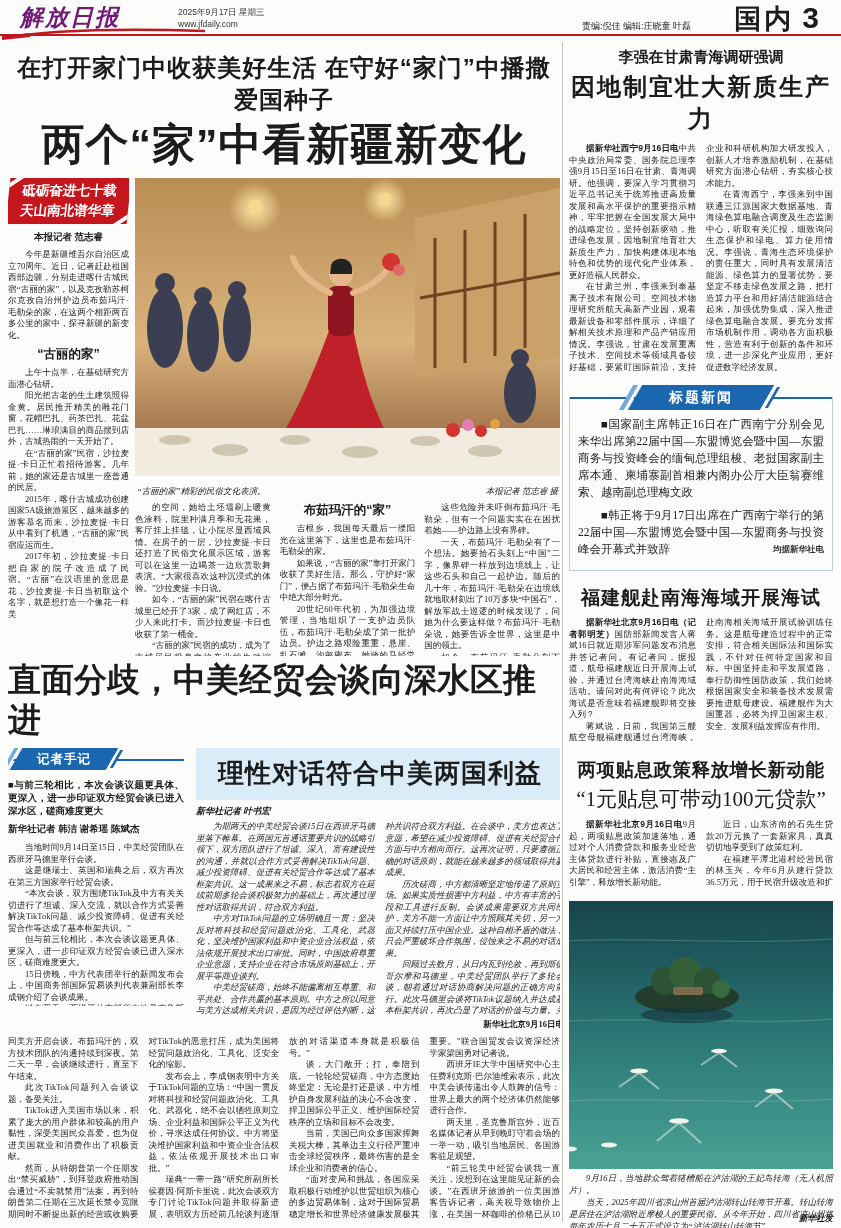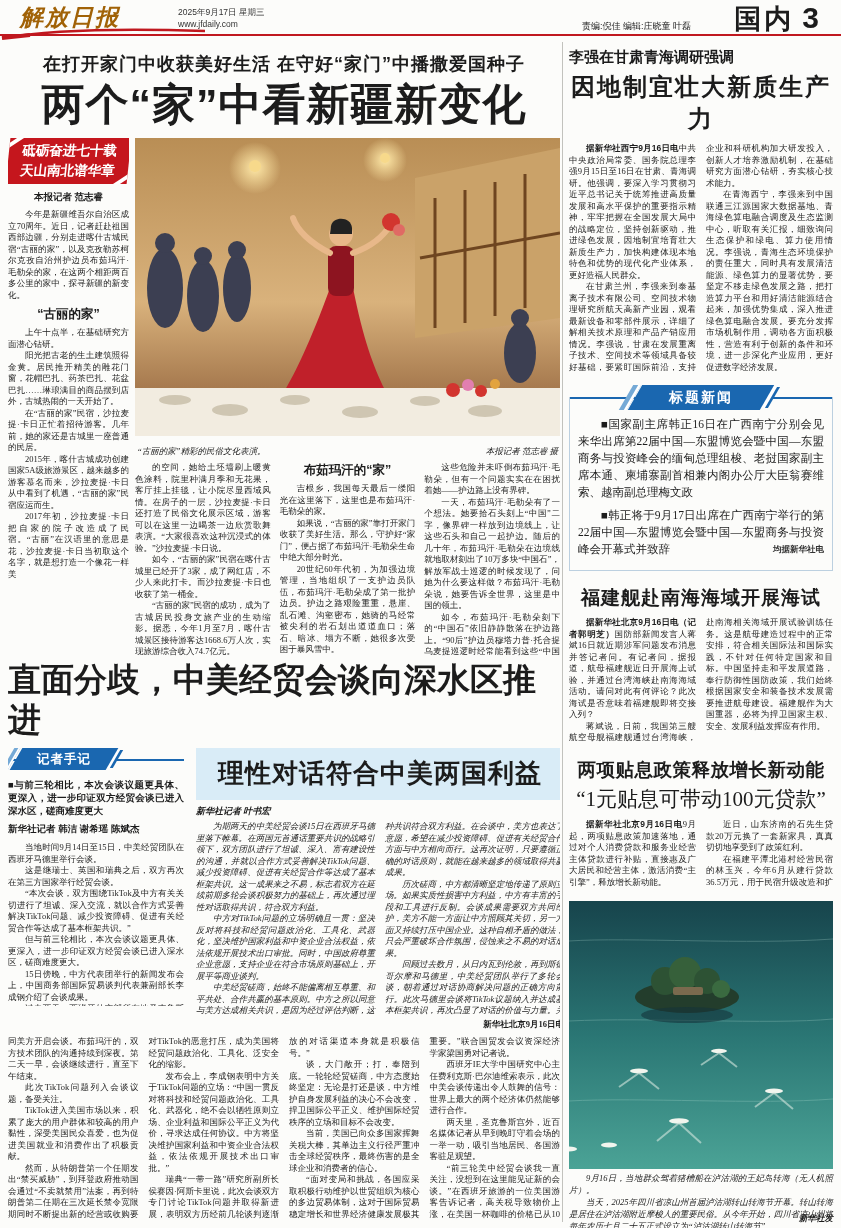--- a/index.html
+++ b/index.html
@@ -1,20 +1,20 @@
 <!DOCTYPE html>
 <html><head>
 <meta charset="utf-8">
 <style>
   html,body{margin:0;padding:0;background:#d8d8d4;}
   .page{position:relative;width:841px;height:1228px;margin:0 auto;background:#fcfcfa;
         font-family:"Liberation Serif","DejaVu Serif",serif;color:#1c1c1c;overflow:hidden;}
   
   .masthead{position:absolute;top:0;left:0;width:841px;height:36px;}
-  .logo{position:absolute;left:20px;top:2px;width:150px;height:30px;color:#a16207;
+  .logo{position:absolute;left:20px;top:2px;width:150px;height:30px;color:#701a75;
         font-weight:bold;font-style:italic;font-size:23px;letter-spacing:2px;
         font-family:"Liberation Serif",serif;}
   .logo-swoosh{position:absolute;left:0px;top:26px;width:210px;height:14px;}
   .mast-date{position:absolute;left:178px;top:6px;font-size:8.5px;line-height:12px;color:#333;
              font-family:"Liberation Sans",sans-serif;}
   .mast-edit{position:absolute;right:150px;top:20px;font-size:9px;color:#222;
              font-family:"Liberation Sans",sans-serif;}
   .mast-sec{position:absolute;right:22px;top:1px;font-size:27px;font-weight:900;
             font-family:"Liberation Sans",sans-serif;letter-spacing:3px;}
   .mast-page{font-size:30px;font-weight:bold;margin-left:8px;letter-spacing:0;}
@@ -30,21 +30,21 @@
   .bannerwrap{position:relative;height:26px;}
   .bannerline{position:absolute;left:0;right:0;top:12px;height:2px;background:#1a67b0;}
   .banner{position:relative;margin:0 auto;width:132px;height:25px;background:#1a67b0;
           transform:skewX(-30deg);box-shadow:6px 0 0 -2px #fff,9px 0 0 -2px #1a67b0;}
   .banner::before{content:'';position:absolute;left:-9px;top:0;width:5px;height:25px;background:#74a9d6;border-right:3px solid #fff;}
   .banner .bt{display:block;transform:skewX(30deg);color:#fff;text-align:center;
           line-height:25px;font-weight:bold;font-size:14px;letter-spacing:2px;}
   
   .sec-xj{position:absolute;left:8px;top:42px;width:552px;height:614px;overflow:hidden;}
   .xj-kicker{text-align:center;font-family:"Liberation Sans",sans-serif;font-weight:bold;
-             font-size:18px;letter-spacing:1px;margin-top:10px;}
+             font-size:24px;letter-spacing:1px;margin-top:10px;}
   .xj-title{text-align:center;font-family:"Liberation Sans",sans-serif;font-weight:900;
             font-size:43px;letter-spacing:1px;margin-top:4px;line-height:48px;}
   .xj-row{display:flex;margin-top:10px;}
   .xj-left{width:121px;flex:none;height:505px;overflow:hidden;}
   .redbox{position:relative;background:#c5161d;color:#fff;text-align:center;
           font-family:"Liberation Serif",serif;font-weight:bold;font-size:13.5px;
           line-height:20px;padding:3px 0;transform:skewX(-6deg);overflow:hidden;}
   .redbox::before,.redbox::after{content:'';position:absolute;width:26px;height:4px;background:#fff;transform:rotate(-35deg);}
   .redbox::before{left:-10px;top:3px;} .redbox::after{right:-10px;bottom:3px;}
   .xj-byline{text-align:center;font-family:"Liberation Sans",sans-serif;font-weight:bold;
@@ -52,21 +52,21 @@
   .subhead{text-align:center;font-family:"Liberation Sans",sans-serif;font-weight:bold;
            font-size:12.5px;margin:5px 0 4px;text-indent:0 !important;}
   .xj-main{width:425px;margin-left:6px;flex:none;}
   .xj-photo{width:425px;height:298px;display:block;background:#caa06a;}
   .xj-cap{display:flex;justify-content:space-between;font-size:8.5px;font-style:italic;
           font-weight:normal;padding:10px 2px 1px;}
   .xj-flow{height:200px;margin-top:3px;}
   
   .vrule{position:absolute;left:562px;top:42px;width:1px;height:1180px;background:#c2c2bd;}
   .rail{position:absolute;left:569px;top:42px;width:264px;}
-  .lq-kicker{text-align:left;font-family:"Liberation Sans",sans-serif;font-weight:bold;font-size:15px;margin-top:6px;}
+  .lq-kicker{text-align:center;font-family:"Liberation Sans",sans-serif;font-weight:bold;font-size:15px;margin-top:6px;}
   .lq-title{text-align:center;font-weight:bold;font-size:24px;letter-spacing:2px;margin:4px 0 8px;}
   .lq-body{height:238px;}
   .tn-box{position:relative;border:1px solid #bcd0e0;margin-top:16px;padding:18px 8px 6px;}
   .tn-banner{position:absolute;top:-13px;left:0;right:0;}
   .tn-items p{margin:0 0 6px;text-indent:2em;font-size:11.5px;line-height:17px;text-align:justify;}
   .tn-src{font-size:8.5px;font-weight:bold;color:#333;}
   .fj-title{text-align:center;font-weight:bold;font-size:19px;letter-spacing:1px;margin:14px 0 6px;}
   .fj-body{height:128px;}
   .tx-kicker{text-align:center;font-weight:bold;font-size:18.5px;letter-spacing:.5px;margin:12px 0 0;}
   .tx-title{text-align:center;font-size:21px;margin:3px 0 6px;}

